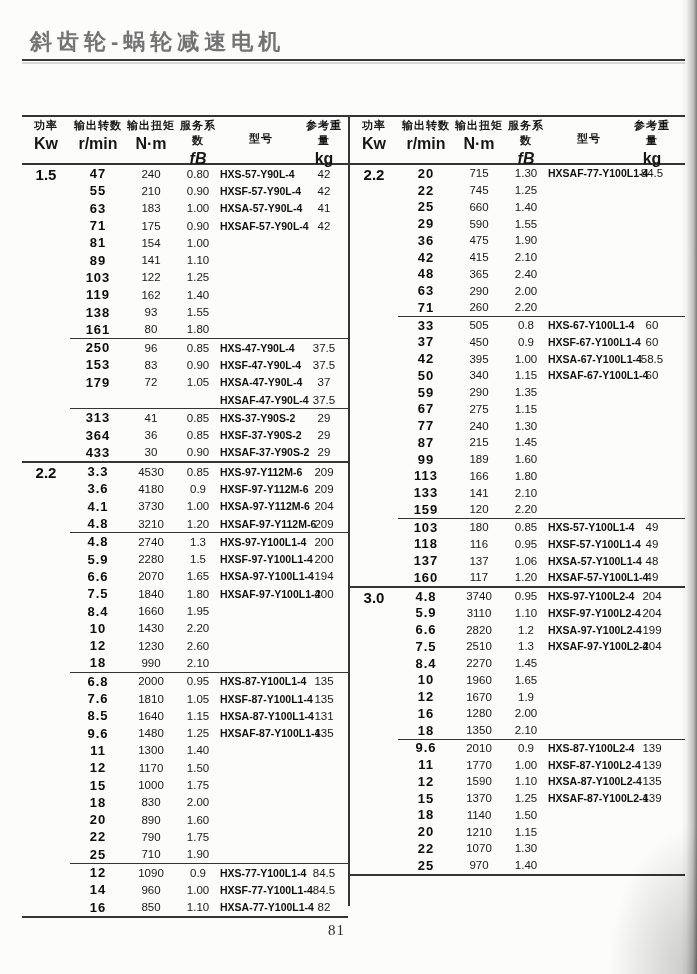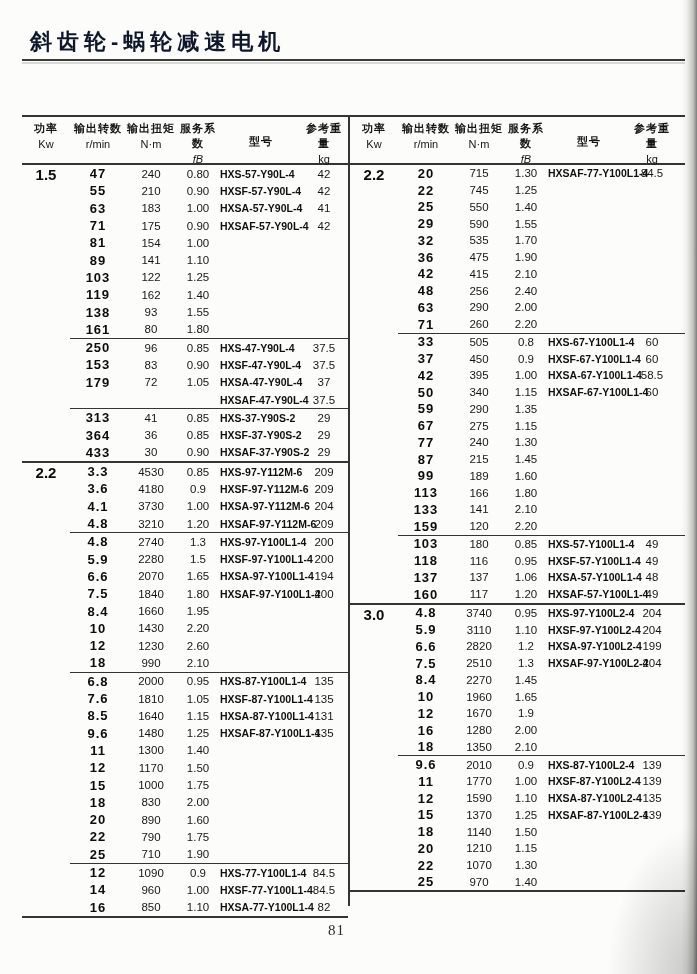--- a/index.html
+++ b/index.html
@@ -7,21 +7,21 @@
     width:697px;height:974px;position:relative;overflow:hidden;
     background:#fcfcfb;
     font-family:"Liberation Sans","DejaVu Sans",sans-serif;
     color:#161616;
     -webkit-font-smoothing:antialiased;
   }
   
   .title{
     position:absolute;top:27px;left:30px;
     font-size:22px;font-weight:bold;letter-spacing:5px;
-    color:#0f172a;white-space:nowrap;
+    color:#737373;white-space:nowrap;
   }
   .title-rule{
     position:absolute;top:59px;left:22px;right:12px;height:2px;
     background:#3a3a3a;
     box-shadow:0 3px 0 rgba(0,0,0,0.14);
   }
   
   .tables-wrap{
     position:absolute;top:115px;left:22px;right:12px;
     display:flex;align-items:flex-start;
@@ -37,21 +37,21 @@
   
   .thead{
     display:grid;
     grid-template-columns:48px var(--cols);
     height:46px;
     border-bottom:2px solid #343434;
     align-content:center;
   }
   .hcell{text-align:center;padding-top:5px;}
   .hname{font-size:11px;font-weight:bold;letter-spacing:1px;}
-  .hunit{font-size:11px;font-weight:normal;margin-top:2px;}
+  .hunit{font-size:16px;font-weight:bold;margin-top:2px;}
   .hcell:nth-child(4) .hunit{font-style:italic;}
   .hcell:nth-child(5){padding-top:18px;}
   
   .group{position:relative;}
   .group + .group{border-top:2px solid #343434;}
   .power-label{
     position:absolute;left:0;top:1px;width:48px;
     text-align:center;font-size:15px;font-weight:bold;color:#0d0d0d;
   }
   .section{margin-left:48px;}
@@ -482,56 +482,49 @@
             </div>
             <div class="trow">
               <div class="cell c-speed">22</div>
               <div class="cell c-torque">745</div>
               <div class="cell c-fb">1.25</div>
               <div class="cell c-model"></div>
               <div class="cell c-weight"></div>
             </div>
             <div class="trow">
               <div class="cell c-speed">25</div>
-              <div class="cell c-torque">550</div>
+              <div class="cell c-torque">660</div>
               <div class="cell c-fb">1.40</div>
               <div class="cell c-model"></div>
               <div class="cell c-weight"></div>
             </div>
             <div class="trow">
               <div class="cell c-speed">29</div>
               <div class="cell c-torque">590</div>
               <div class="cell c-fb">1.55</div>
               <div class="cell c-model"></div>
               <div class="cell c-weight"></div>
             </div>
             <div class="trow">
-              <div class="cell c-speed">32</div>
-              <div class="cell c-torque">535</div>
-              <div class="cell c-fb">1.70</div>
-              <div class="cell c-model"></div>
-              <div class="cell c-weight"></div>
-            </div>
-            <div class="trow">
               <div class="cell c-speed">36</div>
               <div class="cell c-torque">475</div>
               <div class="cell c-fb">1.90</div>
               <div class="cell c-model"></div>
               <div class="cell c-weight"></div>
             </div>
             <div class="trow">
               <div class="cell c-speed">42</div>
               <div class="cell c-torque">415</div>
               <div class="cell c-fb">2.10</div>
               <div class="cell c-model"></div>
               <div class="cell c-weight"></div>
             </div>
             <div class="trow">
               <div class="cell c-speed">48</div>
-              <div class="cell c-torque">256</div>
+              <div class="cell c-torque">365</div>
               <div class="cell c-fb">2.40</div>
               <div class="cell c-model"></div>
               <div class="cell c-weight"></div>
             </div>
             <div class="trow">
               <div class="cell c-speed">63</div>
               <div class="cell c-torque">290</div>
               <div class="cell c-fb">2.00</div>
               <div class="cell c-model"></div>
               <div class="cell c-weight"></div>

